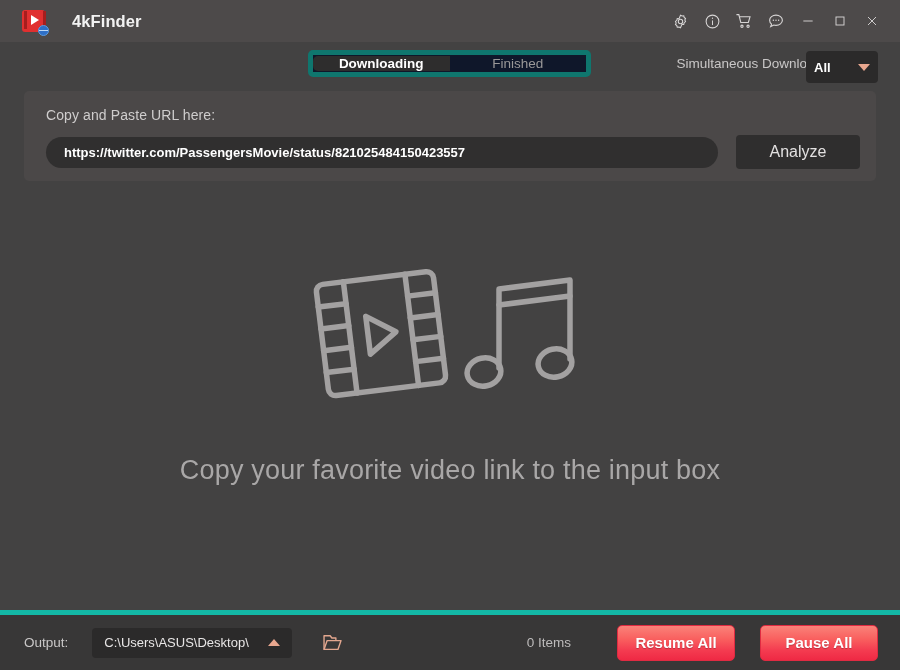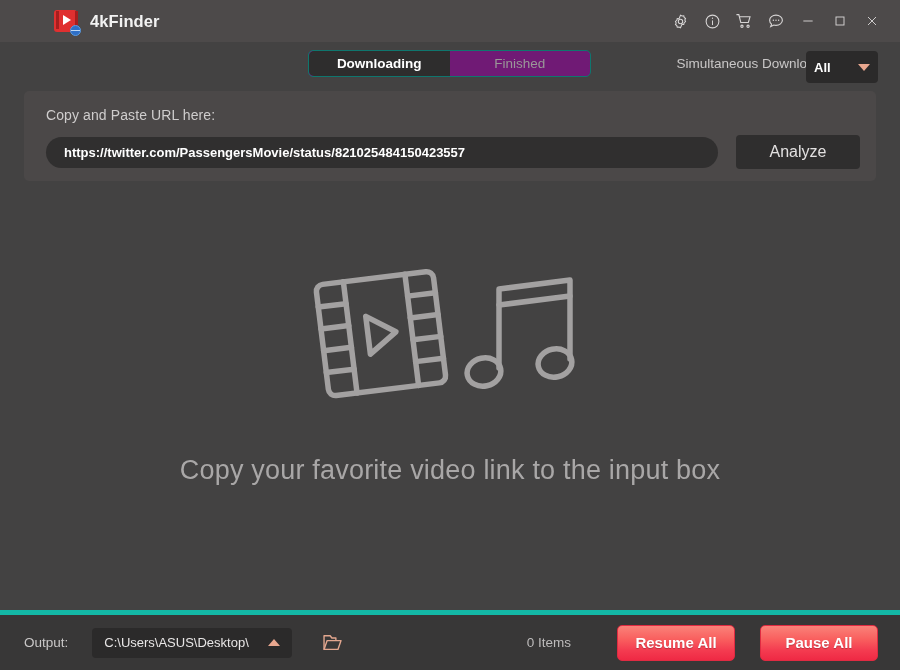--- a/index.html
+++ b/index.html
@@ -18,21 +18,21 @@
   }
 
   
   .titlebar {
     height:42px; flex:0 0 42px;
     background:#4D4A4A;
     display:flex; align-items:center;
     padding:0 12px 0 22px;
     position:relative;
   }
-  .brand { display:flex; align-items:center; gap:11px;margin-left:32px; }
+  .brand { display:flex; align-items:center; gap:25px; }
   .logo {
     position:relative; width:25px; height:25px;
   }
   .logo .strip {
     position:absolute; left:0; top:1px;
     width:23px; height:22px;
     background:#E03030;
     border-radius:3px;
   }
   .logo .perf {
@@ -77,24 +77,25 @@
   .tabrow {
     height:42px; flex:0 0 42px;
     background:#434242;
     display:flex; align-items:center;
     position:relative;
   }
   .tabs {
     position:absolute; left:308px; top:50px - 42px;
     top:8px;
     width:283px; height:27px;
-    background:#701a75;
+    background:#0f172a;
     border-radius:5px;
     display:flex; overflow:hidden;
-    border:1px solid #0f766e;
+    border:5px solid #0f766e;
+    align-items:center;
   }
   .tab {
     flex:1; display:flex; align-items:center; justify-content:center;
     font-size:13.5px; color:#9A9898;
   }
   .tab.active {
     background:#2E2D2D;
     color:#FFFFFF; font-weight:bold;
     border-radius:5px 0 0 5px;
   }

